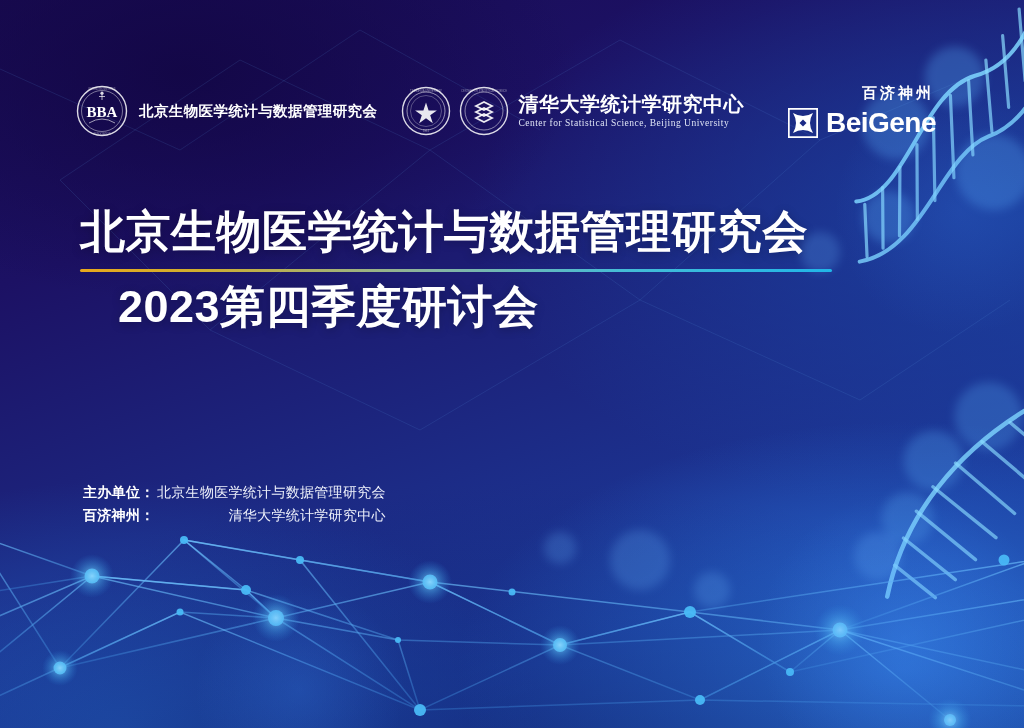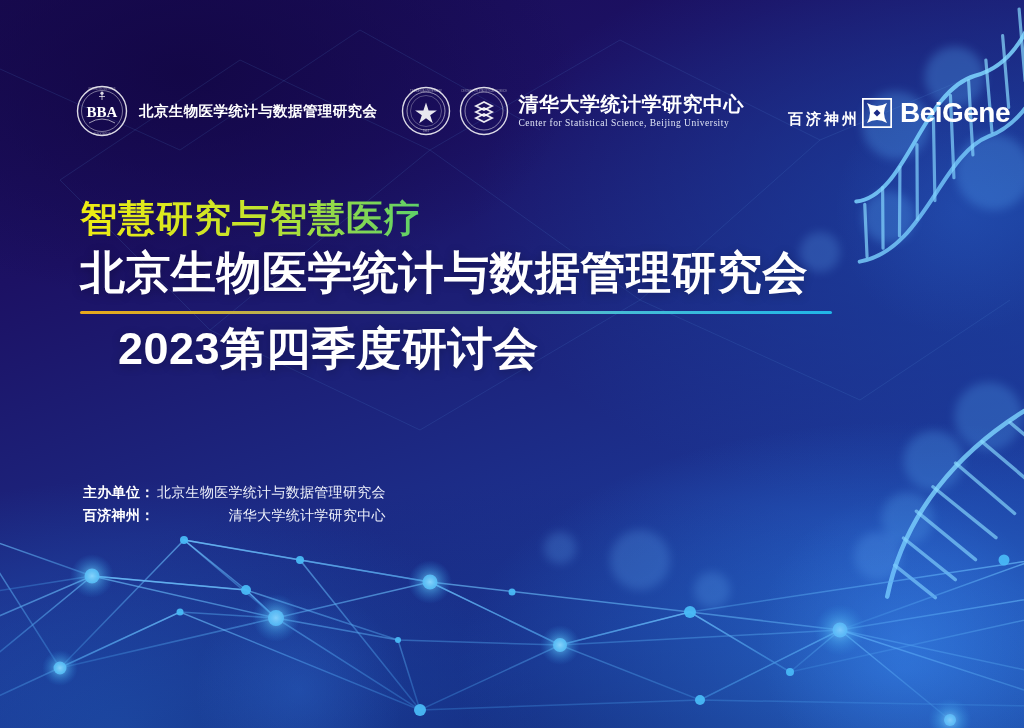--- a/index.html
+++ b/index.html
@@ -85,21 +85,21 @@
     font-size: 9.5px;
     letter-spacing: 0.5px;
     white-space: nowrap;
     margin-top: 3px;
     font-family: "Liberation Serif", "DejaVu Serif", serif;
   }
 
   .beigene-wrap {
     margin-left: 44px;
     display: flex;
-    flex-direction: row;
+    flex-direction: column;
     align-items: flex-end;
   }
   .beigene-cn {
     color: #ffffff;
     font-size: 15px;
     font-weight: bold;
     letter-spacing: 3px;
     white-space: nowrap;
     margin-right: 2px;
   }
@@ -392,21 +392,20 @@
           <rect x="0.5" y="0.5" width="29" height="29" rx="1.5" fill="none" stroke="#ffffff" stroke-width="2.4"></rect>
           <path d="M5,5 Q15,11 25,5 Q19,15 25,25 Q15,19 5,25 Q11,15 5,5 Z" fill="#ffffff"></path>
           <path d="M15,11.5 L18.5,15 L15,18.5 L11.5,15 Z" fill="#1b2a86"></path>
         </svg>
         <div class="beigene-name">BeiGene</div>
       </div>
     </div>
   </div>
 
   <div class="title-block">
-    <div class="subtitle">智慧研究与智慧医疗</div>
     <div class="headline">北京生物医学统计与数据管理研究会</div>
     <div class="divider"></div>
     <div class="headline2">2023第四季度研讨会</div>
   </div>
 
 
   <div class="org-block">
     <div class="org-row">
       <span class="org-label">主办单位：</span>
       <span class="org-value">北京生物医学统计与数据管理研究会</span>

